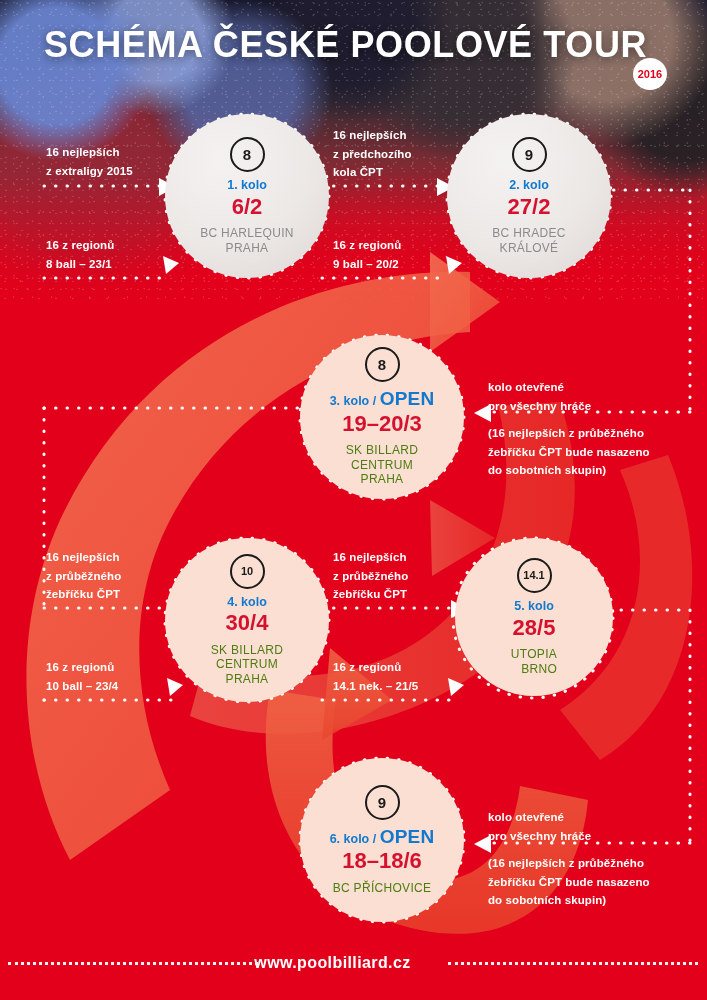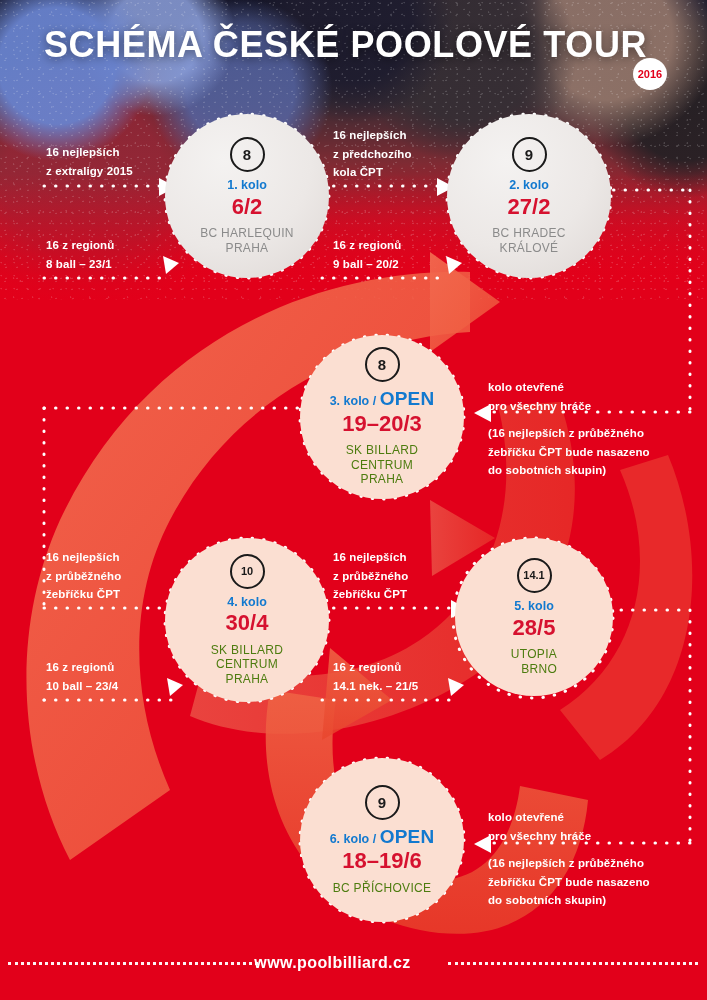--- a/index.html
+++ b/index.html
@@ -252,21 +252,21 @@
     </div>
   </div>
 
   <div class="node peach" style="left:300px;top:758px;width:164px;height:164px;">
     <div class="inner">
       <div class="ball">9</div>
       <div class="round">
         <span>6. kolo /</span>
         <span class="open">OPEN</span>
       </div>
-      <div class="date">18–19/6</div>
+      <div class="date">18–18/6</div>
       <div class="venue">
         <div>BC PŘÍCHOVICE</div>
       </div>
     </div>
   </div>
 
   <div class="label" style="left:46px;top:143px;">
     <div>16 nejlepších</div>
     <div>z extraligy 2015</div>
   </div>

